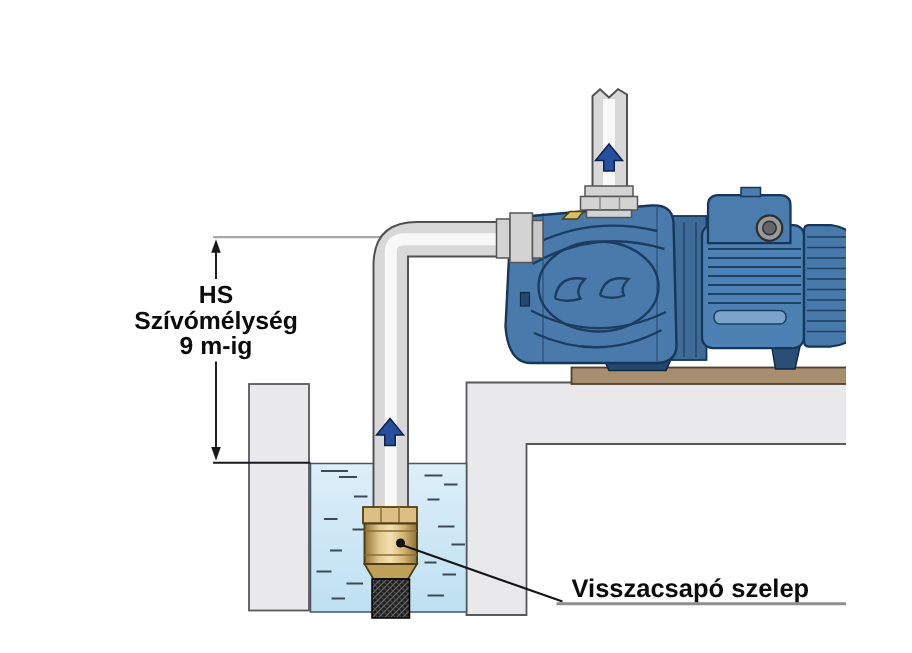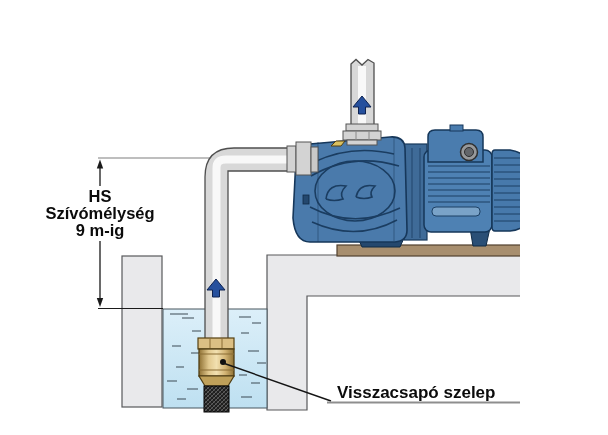--- a/index.html
+++ b/index.html
@@ -1,17 +1,17 @@
 <!DOCTYPE html>
 <html><head>
 <meta charset="utf-8">
 <style>
   html,body{margin:0;padding:0;background:#ffffff;}
   .stage{position:relative;width:520px;height:435px;background:#ffffff;overflow:hidden;
-         font-family:"Liberation Sans",sans-serif;}
+         font-family:"Liberation Sans",sans-serif;margin-left:44px;}
   svg{display:block;}
   .dim-label{font-family:"Liberation Sans",sans-serif;font-weight:bold;font-size:16.5px;fill:#0b0b0b;}
   .callout-label{font-family:"Liberation Sans",sans-serif;font-weight:bold;font-size:17px;fill:#0b0b0b;}
 </style>
 </head>
 <body>
 
 <div class="stage">
 <svg width="608" height="435" viewBox="0 0 608 435" xmlns="http://www.w3.org/2000/svg">
   <defs>

